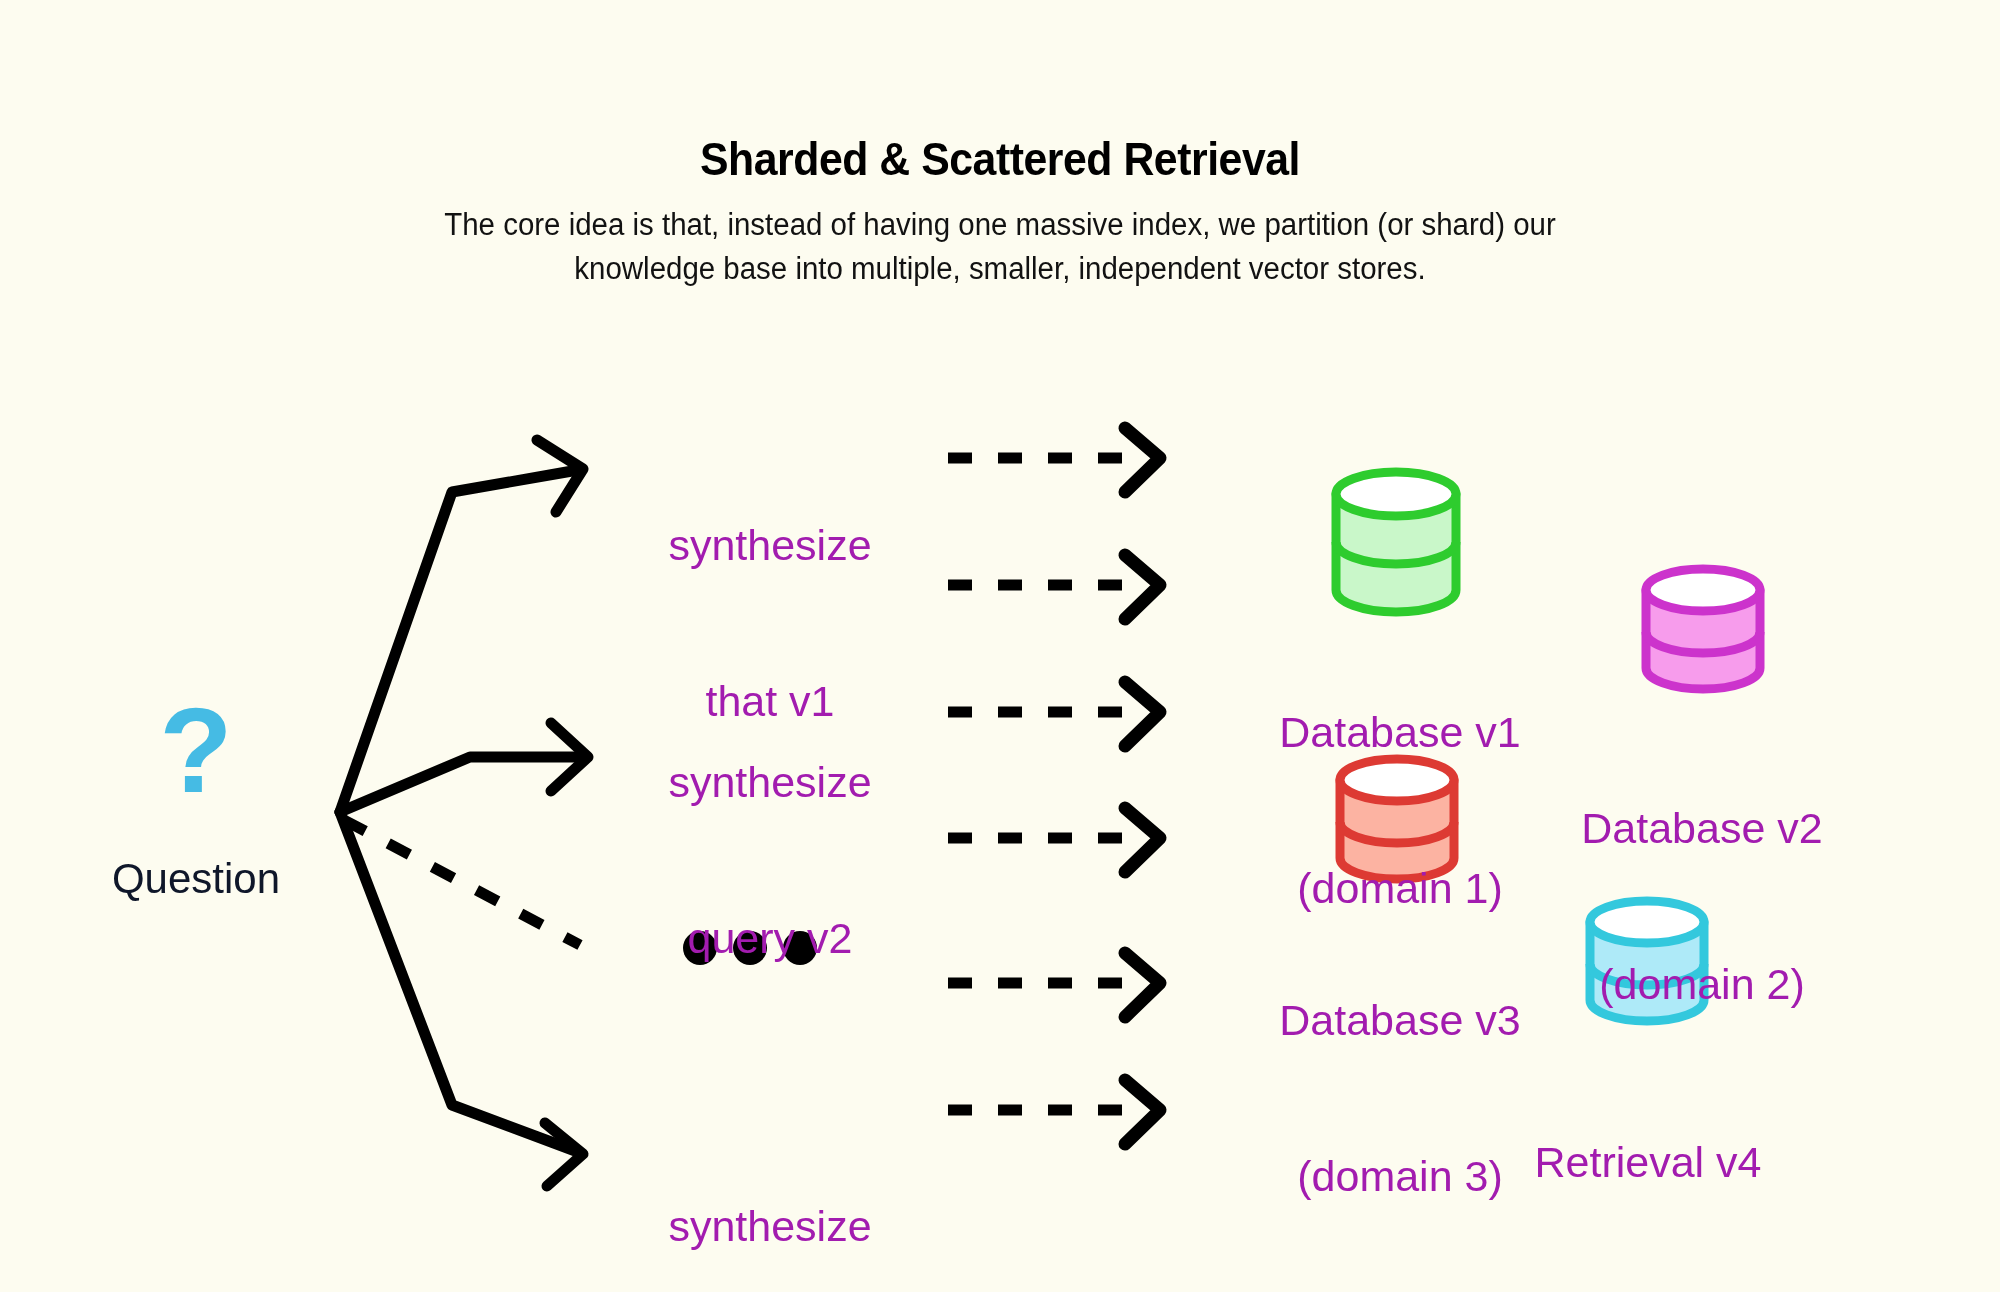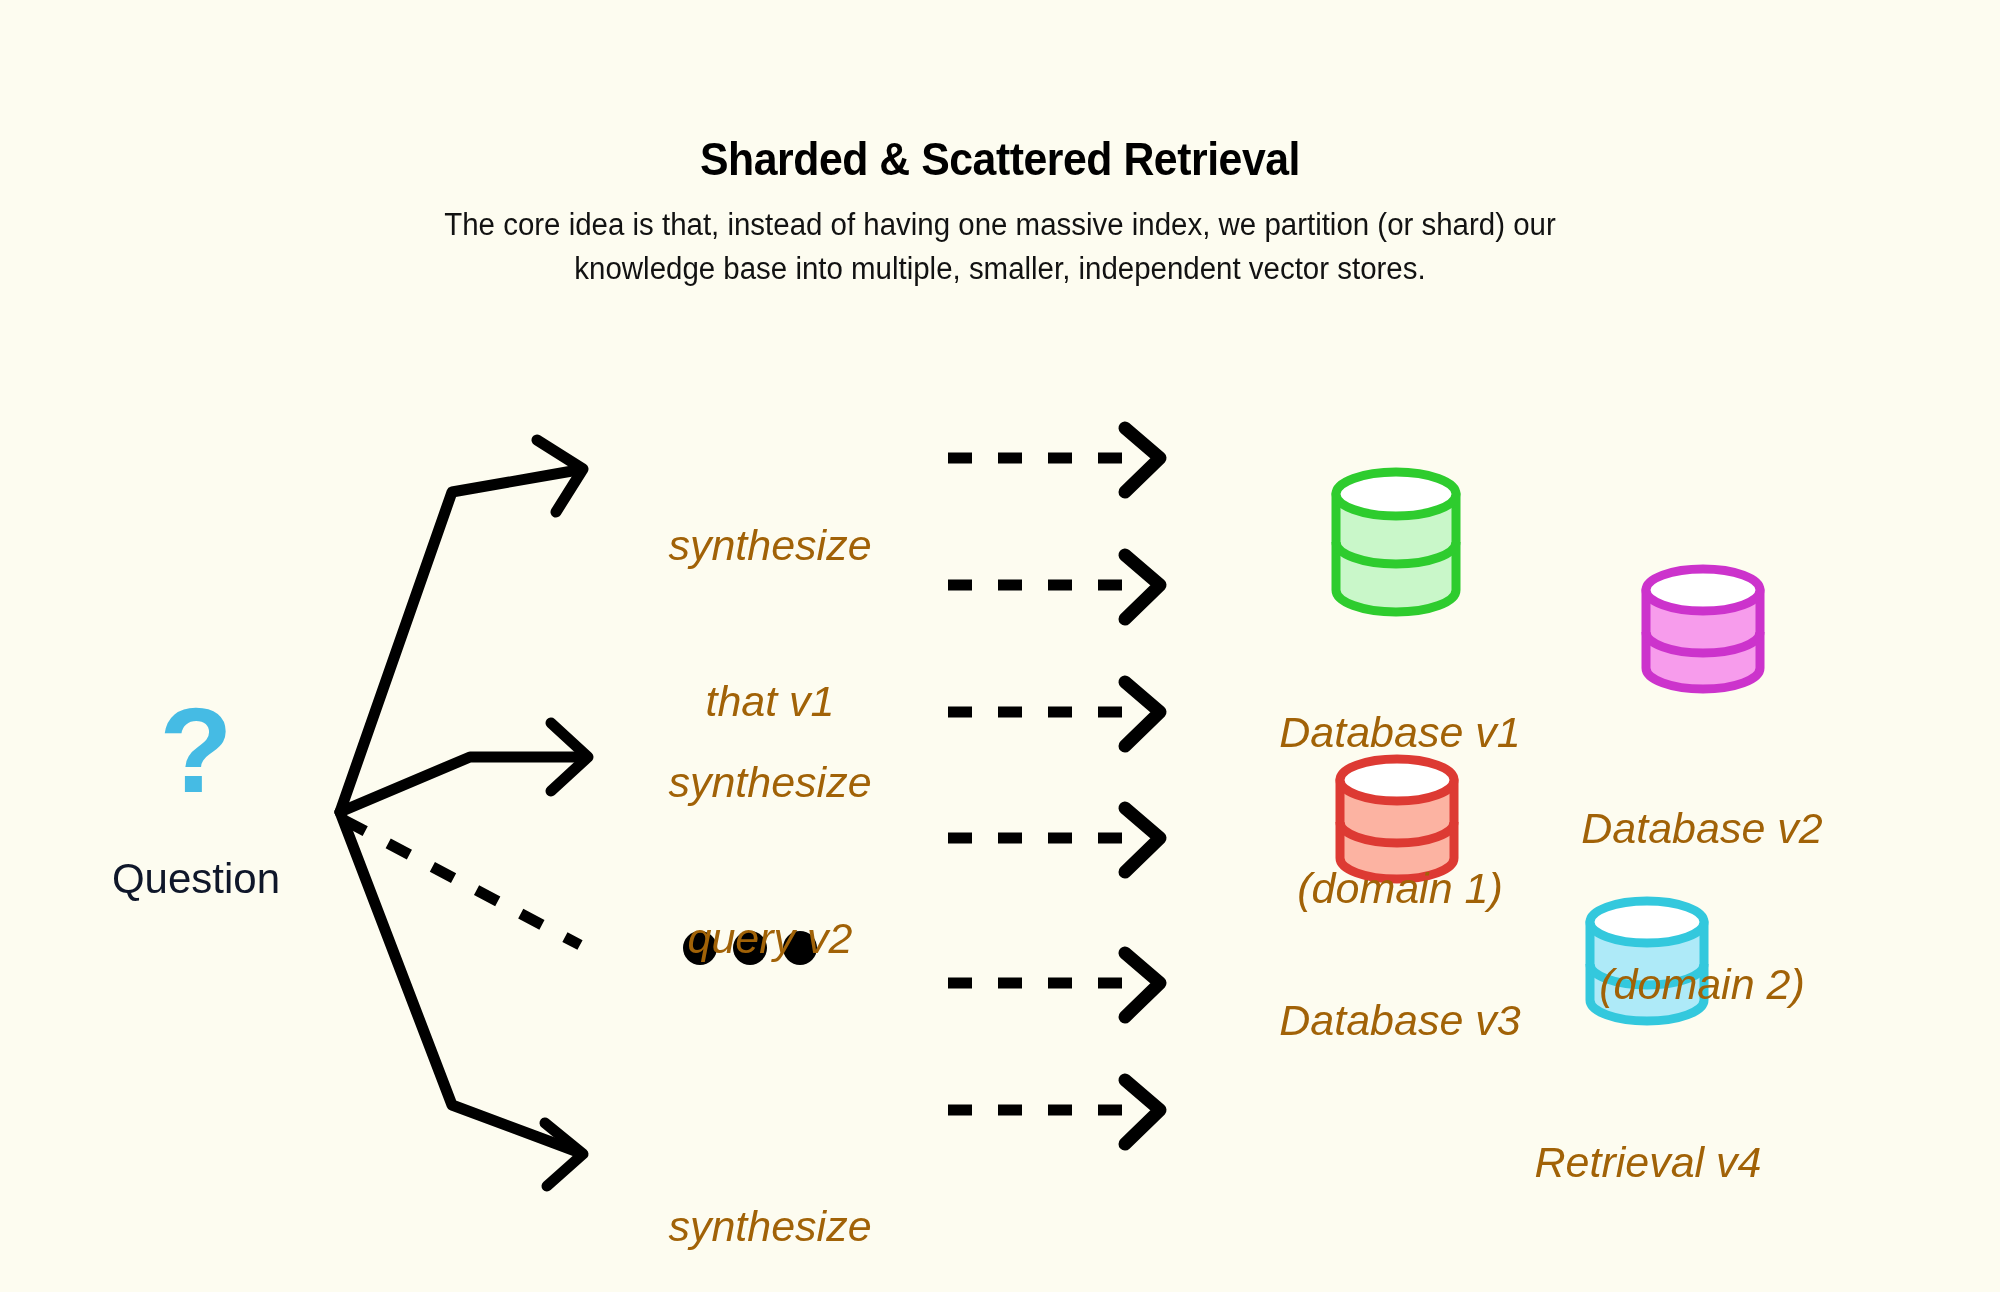--- a/index.html
+++ b/index.html
@@ -58,25 +58,24 @@
     position: absolute;
     top: 0;
     left: 0;
     width: 2000px;
     height: 1292px;
   }
 
   
   .lbl {
     position: absolute;
-    color: #a16207;
+    color: #a21caf;
     line-height: 1.21;
     white-space: pre;
     text-align: center;
-    font-style: italic;
   }
   .qmark {
     position: absolute;
     font-size: 120px;
     font-weight: bold;
     line-height: 1;
     color: #45bbe4;
     text-align: center;
     width: 200px;
   }
@@ -214,20 +213,21 @@
     <div>(domain 1)</div>
   </div>
 
   <div class="lbl dblabel" style="left:1492px; top:698px;">
     <div>Database v2</div>
     <div>(domain 2)</div>
   </div>
 
   <div class="lbl dblabel" style="left:1190px; top:890px;">
     <div>Database v3</div>
+    <div>(domain 3)</div>
   </div>
 
   <div class="lbl dblabel" style="left:1438px; top:1032px;">
     <div>Retrieval v4</div>
     
   </div>
 
 </div>
 
 </body></html>

